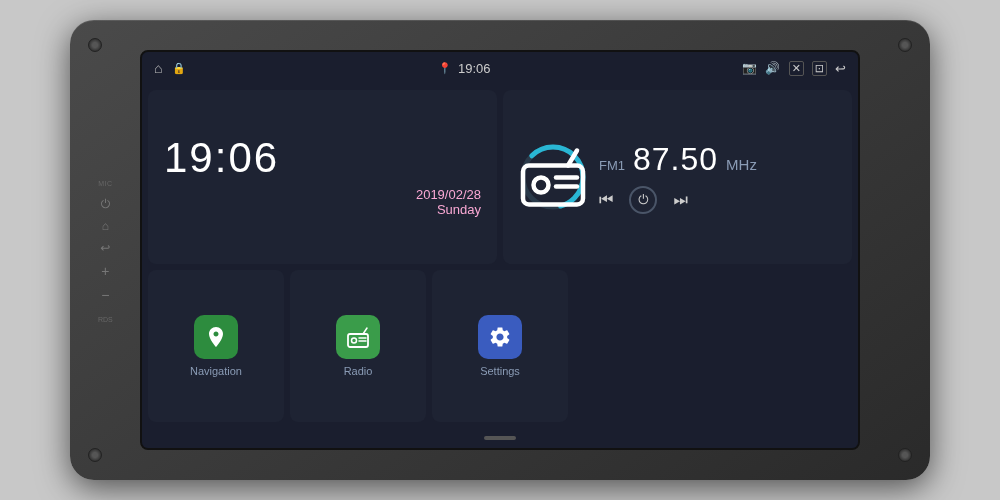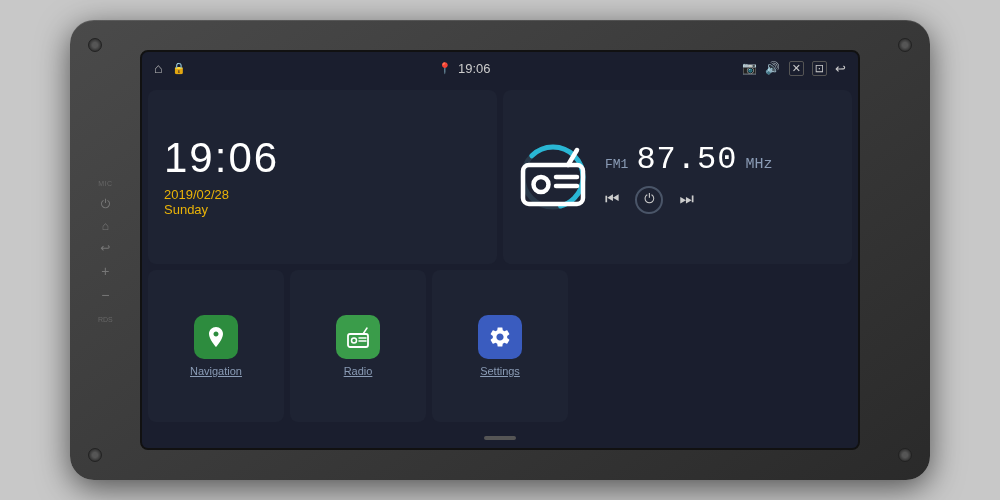--- a/index.html
+++ b/index.html
@@ -108,32 +108,32 @@
     }
     .time-display {
       font-size: 42px;
       font-weight: 300;
       color: #ffffff;
       letter-spacing: 2px;
       line-height: 1;
     }
     .date-display {
       font-size: 13px;
-      color: #eab308;
+      color: #f9a8d4;
       margin-top: 8px;
+      text-align: right;
     }
 
     .top-right {
       background: #1e2333;
       border-radius: 8px;
       padding: 10px 14px;
       display: flex;
       align-items: center;
-      gap: 16px;
-      font-family: Liberation Mono, monospace;
+      gap: 10px;
     }
 
     
     .radio-arc-container {
       position: relative;
       width: 72px;
       height: 72px;
       flex-shrink: 0;
     }
     .radio-arc-container svg {
@@ -223,21 +223,20 @@
     .icon-nav { background: #2d8c3e; }
     .icon-radio { background: #3a9c4a; }
     .icon-music { background: #c0386e; }
     .icon-video { background: #2d6fbf; }
     .icon-settings { background: #3a5cbf; }
 
     .app-label {
       font-size: 11px;
       color: #8a9bb5;
       text-align: right;
-      text-decoration: underline;
     }
 
     
     .bottom-bar {
       height: 20px;
       display: flex;
       align-items: center;
       justify-content: center;
       background: #1a1e2e;
     }

